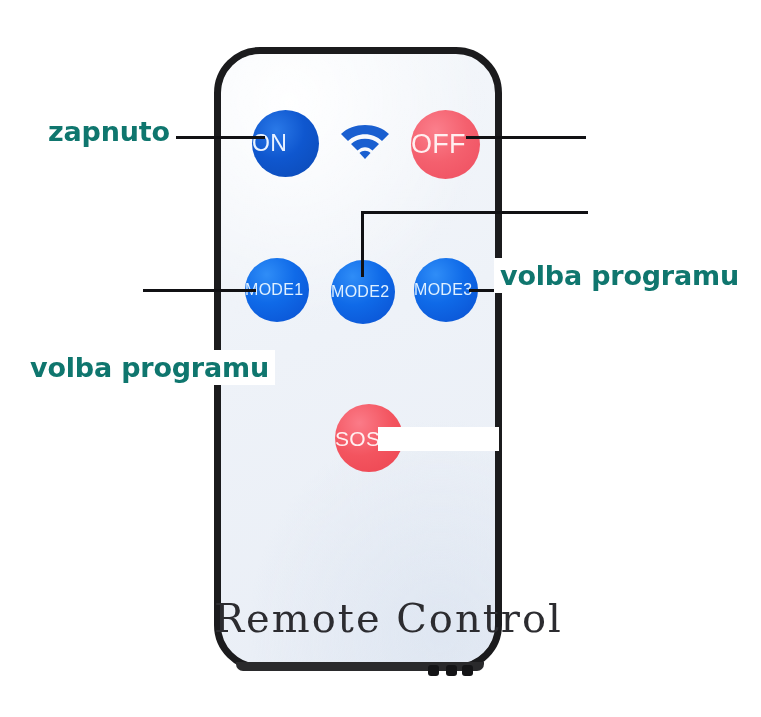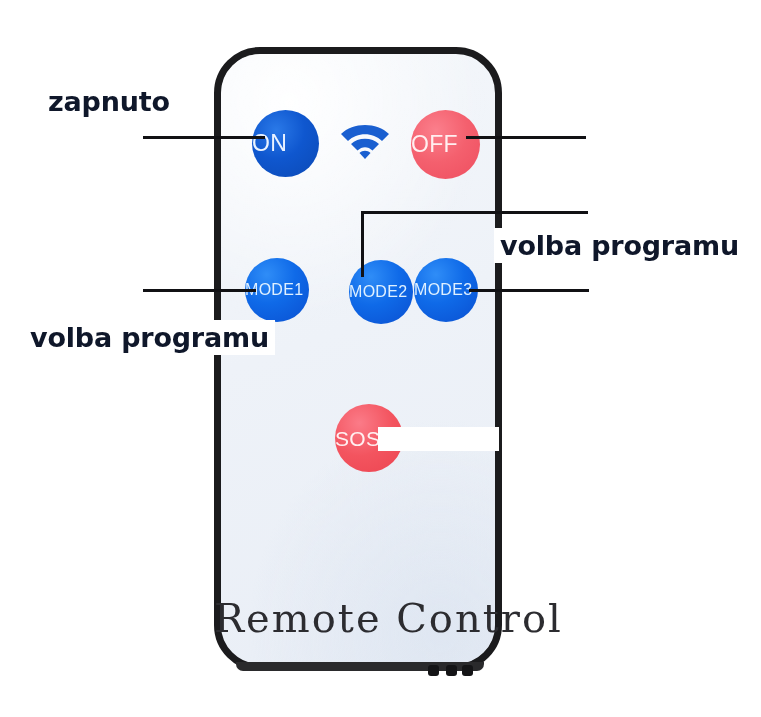--- a/index.html
+++ b/index.html
@@ -75,34 +75,34 @@
   }
   .btn-on {
     left: 252px; top: 110px; width: 67px; height: 67px;
     background: radial-gradient(circle at 36% 30%, #2a79e8 0%, #0f57cf 45%, #0c49b4 100%);
     font-size: 23px;
     font-weight: 400;
   }
   .btn-off {
     left: 411px; top: 110px; width: 69px; height: 69px;
     background: radial-gradient(circle at 36% 30%, #fb7f8c 0%, #f4606e 48%, #ee4e5f 100%);
-    font-size: 23px;
+    font-size: 27px;
     font-weight: 400;
     color: #ffeff0;
   }
   .btn-mode {
     width: 64px; height: 64px;
     top: 258px;
     background: radial-gradient(circle at 34% 26%, #2f8df7 0%, #0f6ae8 45%, #0a4fd0 100%);
     font-size: 16px;
     font-weight: 400;
     color: #dff0ff;
   }
   .btn-mode1 { left: 245px; }
-  .btn-mode2 { left: 349px; top: 260px; }
+  .btn-mode2 { left: 331px; top: 260px; }
   .btn-mode3 { left: 414px; }
   .btn-sos {
     left: 335px; top: 404px; width: 68px; height: 68px;
     background: radial-gradient(circle at 36% 28%, #fb7b88 0%, #f3545f 50%, #ec4450 100%);
     font-size: 21px;
     color: #fff0f1;
   }
 
   
   .wifi-icon {
@@ -134,25 +134,26 @@
   }
   .lead-h { height: 3px; }
   .lead-v { width: 3px; }
 
   
   .callout {
     position: absolute;
     font-family: "DejaVu Sans", "Liberation Sans", sans-serif;
     font-weight: bold;
     font-size: 27px;
-    color: #0f172a;
+    color: #0f766e;
     background: #ffffff;
     white-space: nowrap;
     letter-spacing: -0.2px;
     padding: 2px 6px;
+    margin-top: 30px;
   }
   .callout-zapnuto  { left: 42px;  top: 84px; }
   .callout-vypnuto  { left: 567px; top: 84px; }
   .callout-volba-right  { left: 494px; top: 228px; }
   .callout-volba-left   { left: 24px;  top: 320px; }
 
   
   .white-mask {
     position: absolute;
     left: 378px;

